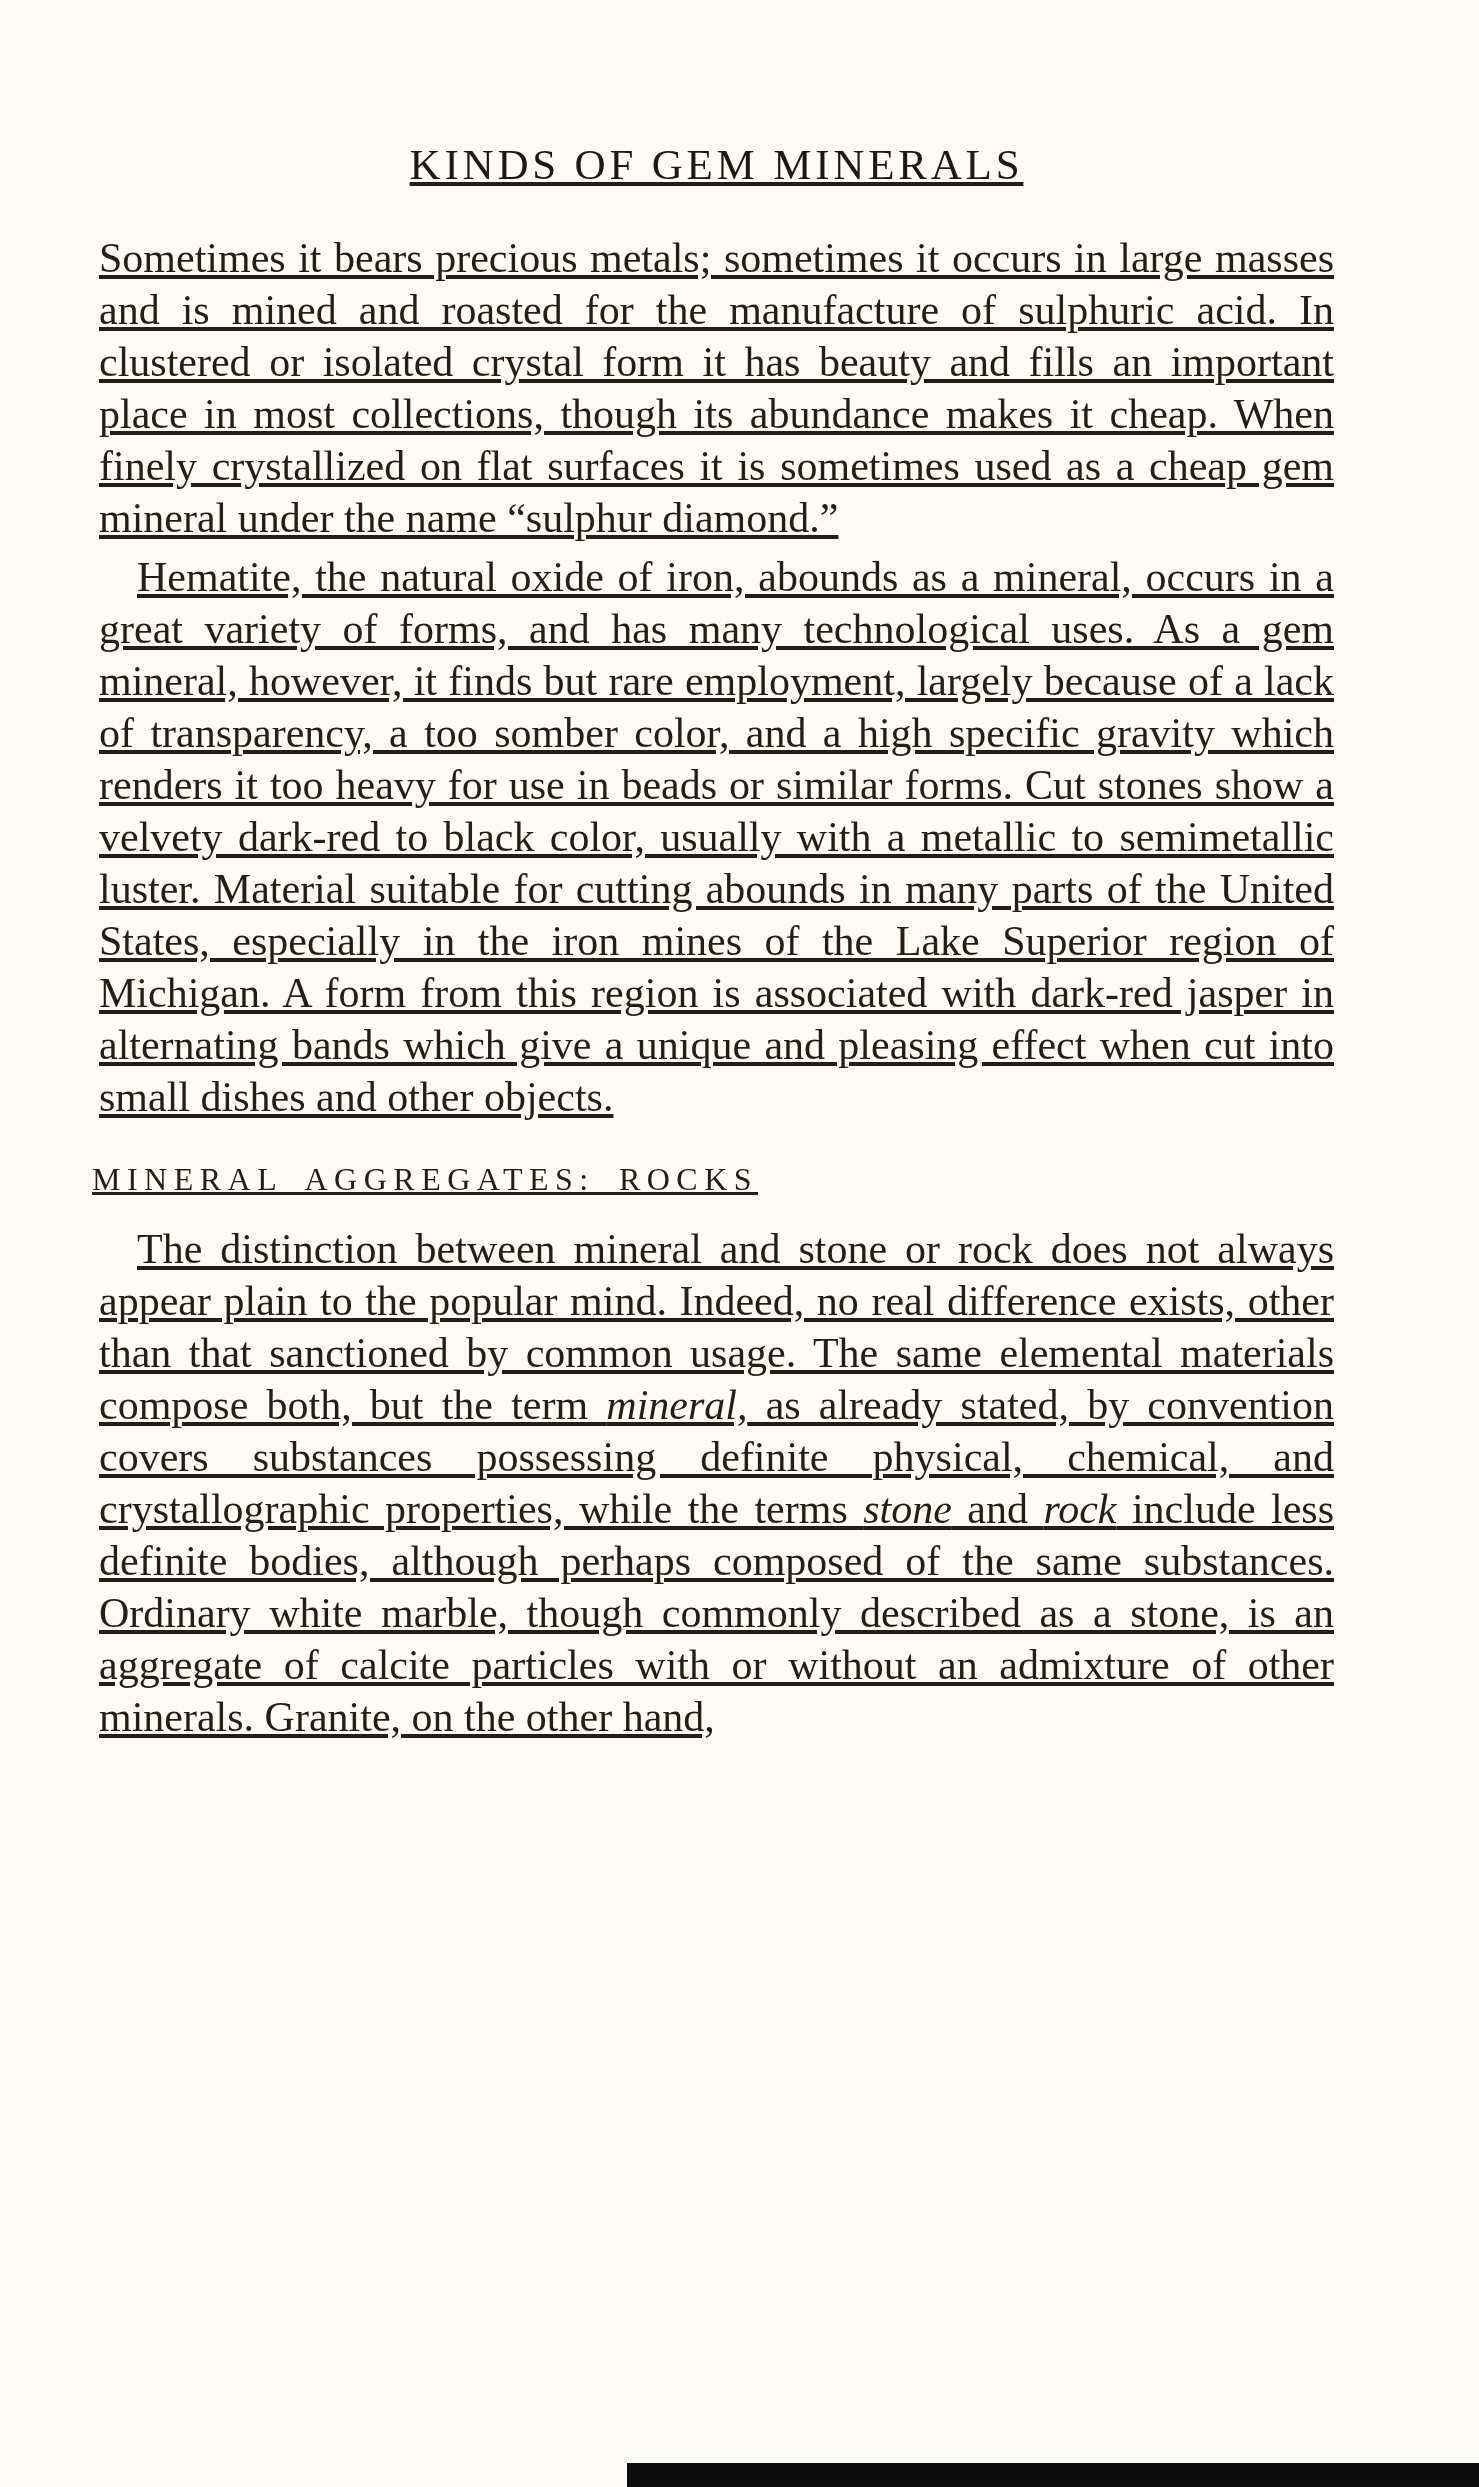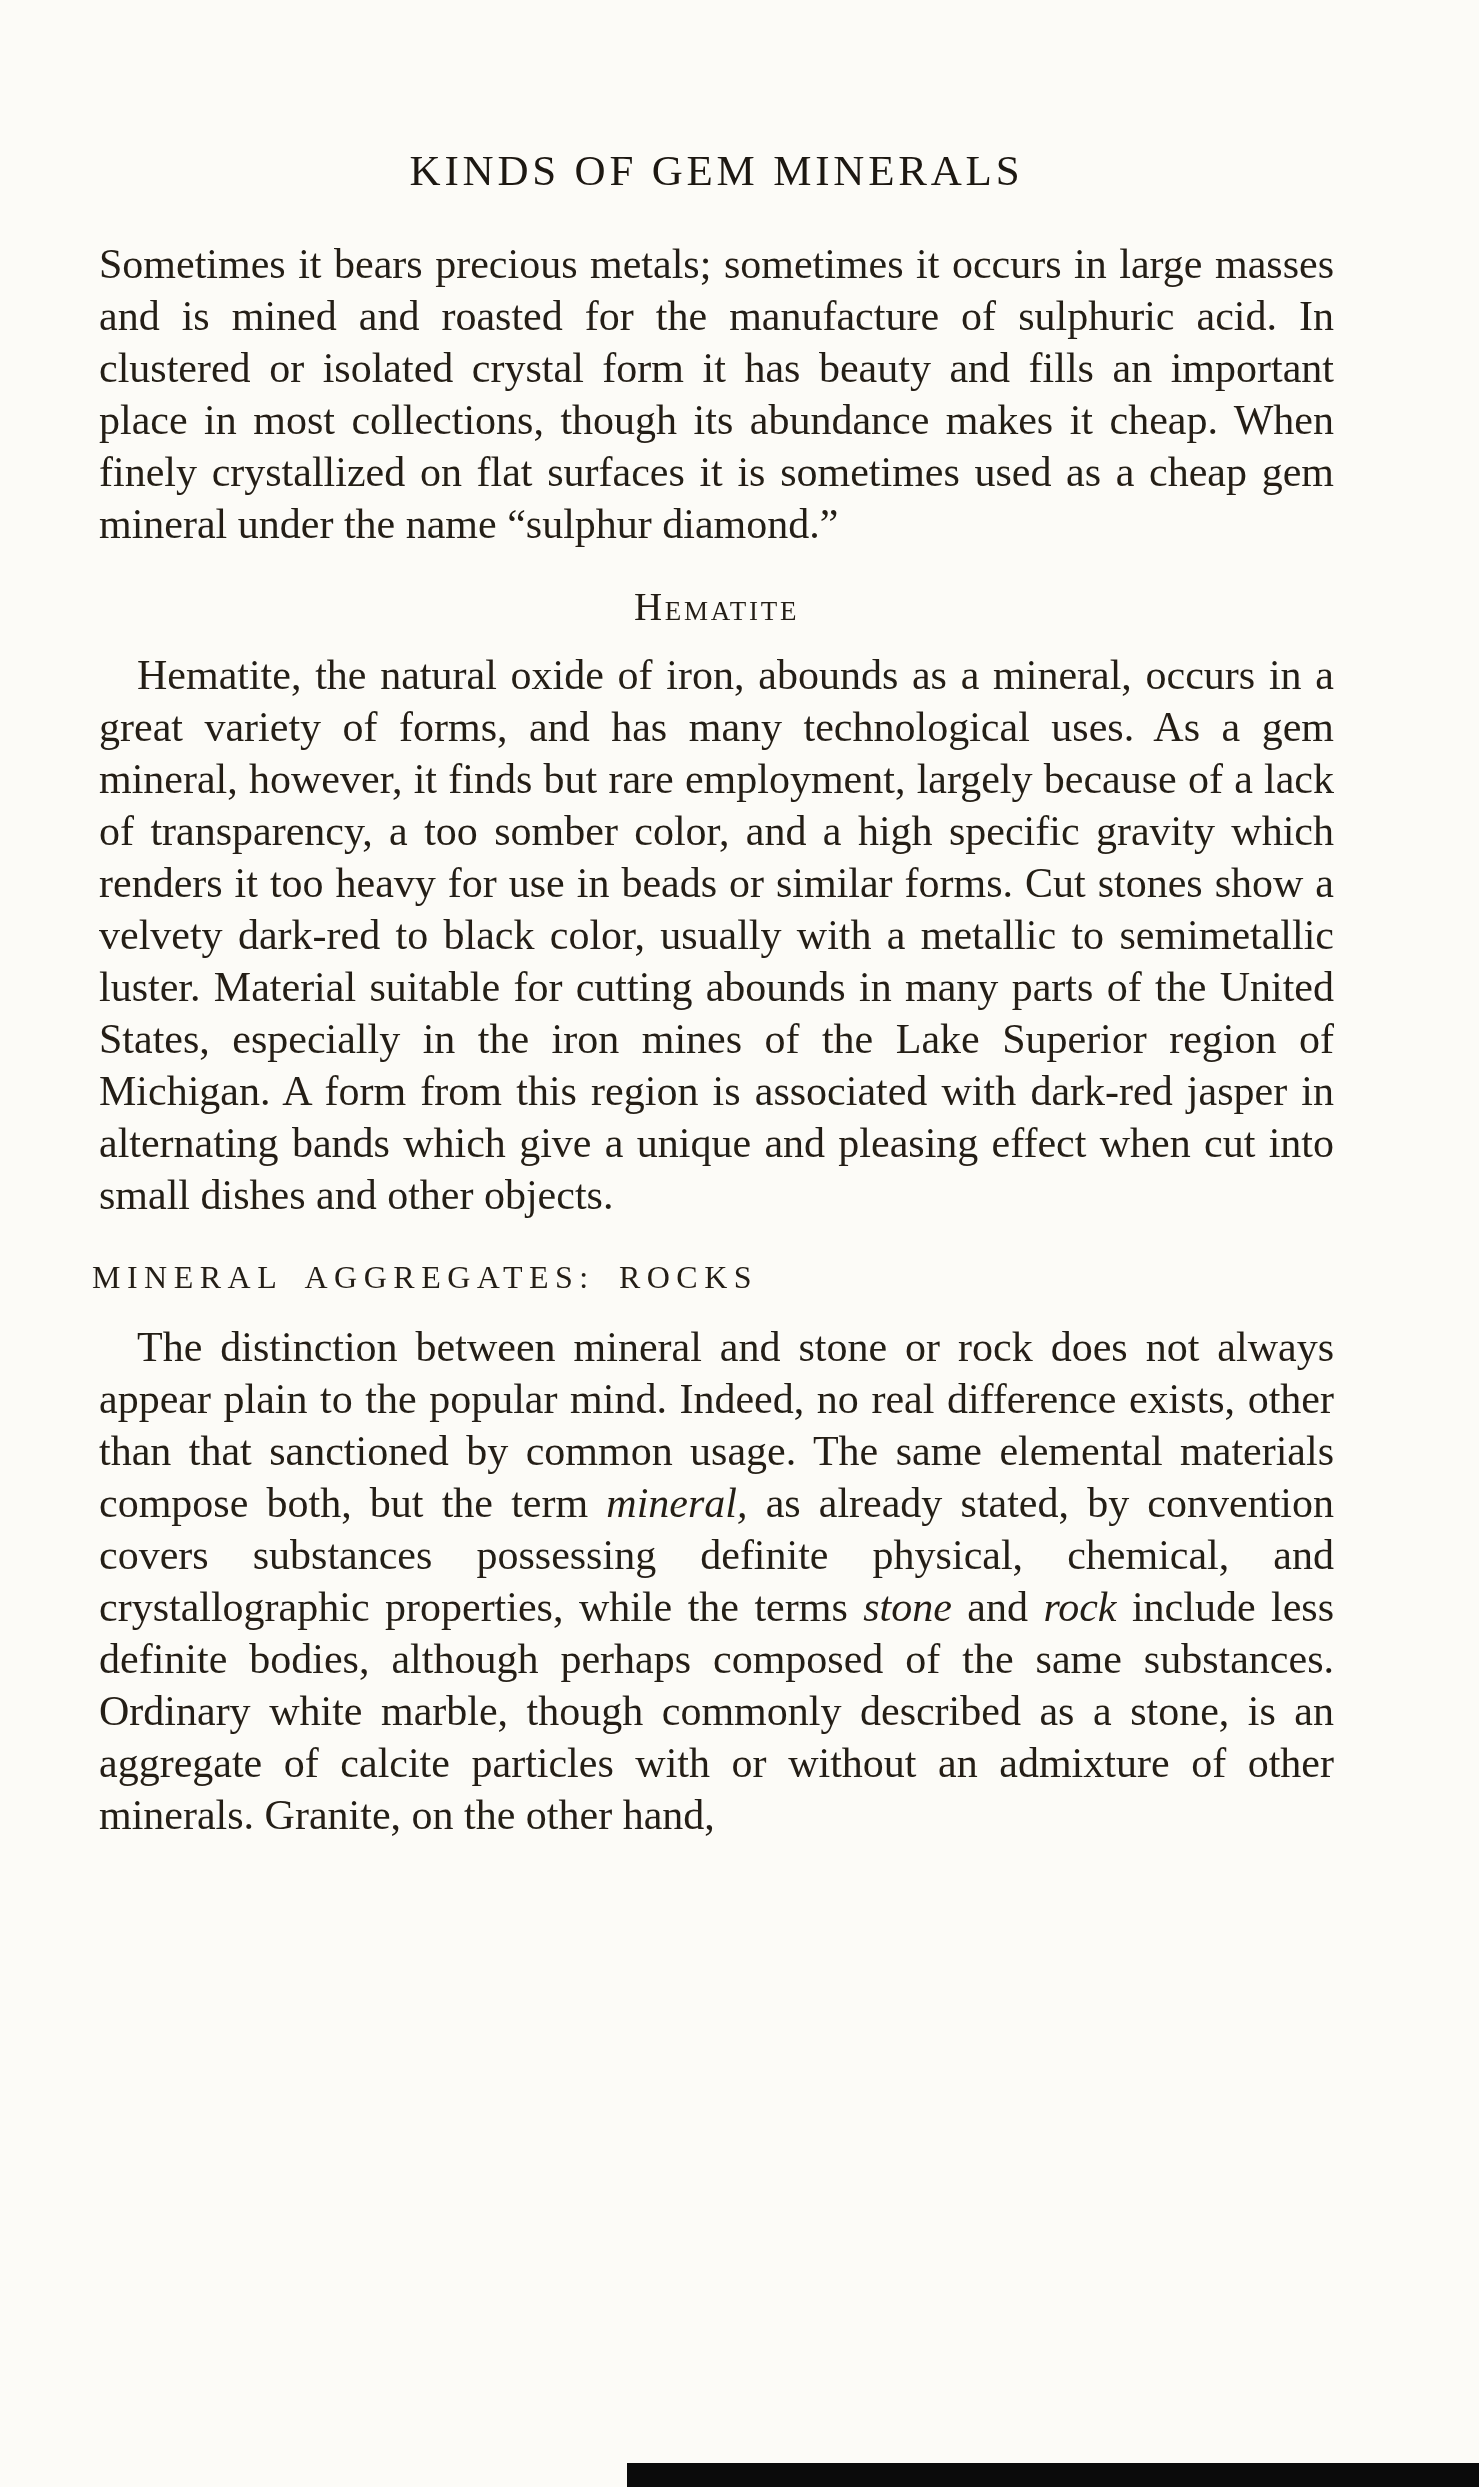--- a/index.html
+++ b/index.html
@@ -11,22 +11,23 @@
     height: 2487px;
     position: relative;
     background: #fcfbf7;
     color: #241e16;
     font-family: "Liberation Serif", "DejaVu Serif", serif;
     overflow: hidden;
   }
   .page {
     position: absolute;
     left: 92px;
-    top: 146px;
+    top: 140px;
     width: 1249px;
+    text-decoration: underline;
   }
   .title {
     font-size: 43px;
     font-weight: 400;
     letter-spacing: 3.8px;
     text-align: center;
     margin: 0 0 43px 0;
     color: #1d1812;
   }
   p.body-par {
@@ -78,21 +79,20 @@
 </style>
 </head>
 <body>
 
 <div class="page">
 
   <h1 class="title">KINDS OF GEM MINERALS</h1>
 
   <p class="body-par"><span>Sometimes it bears precious metals; sometimes it occurs in large masses and is mined and roasted for the manufacture of sulphuric acid. In clustered or isolated crystal form it has beauty and fills an important place in most collections, though its abundance makes it cheap. When finely crystallized on flat surfaces it is sometimes used as a cheap gem mineral under the name “sulphur diamond.”</span></p>
 
-  <h2 class="sc-heading">Hematite</h2>
 
   <p class="body-par indent"><span>Hematite, the natural oxide of iron, abounds as a mineral, occurs in a great variety of forms, and has many technological uses. As a gem mineral, however, it finds but rare employment, largely because of a lack of transparency, a too somber color, and a high specific gravity which renders it too heavy for use in beads or similar forms. Cut stones show a velvety dark-red to black color, usually with a metallic to semimetallic luster. Material suitable for cutting abounds in many parts of the United States, especially in the iron mines of the Lake Superior region of Michigan. A form from this region is associated with dark-red jasper in alternating bands which give a unique and pleasing effect when cut into small dishes and other objects.</span></p>
 
   <h2 class="caps-heading">MINERAL AGGREGATES: ROCKS</h2>
 
   <p class="body-par indent"><span>The distinction between mineral and stone or rock does not always appear plain to the popular mind. Indeed, no real difference exists, other than that sanctioned by common usage. The same elemental materials compose both, but the term </span><em>mineral,</em><span> as already stated, by convention covers substances possessing definite physical, chemical, and crystallographic properties, while the terms </span><em>stone</em><span> and </span><em>rock</em><span> include less definite bodies, although perhaps composed of the same substances. Ordinary white marble, though commonly described as a stone, is an aggregate of calcite particles with or without an admixture of other minerals. Granite, on the other hand,</span></p>
 
 
 </div>
 

